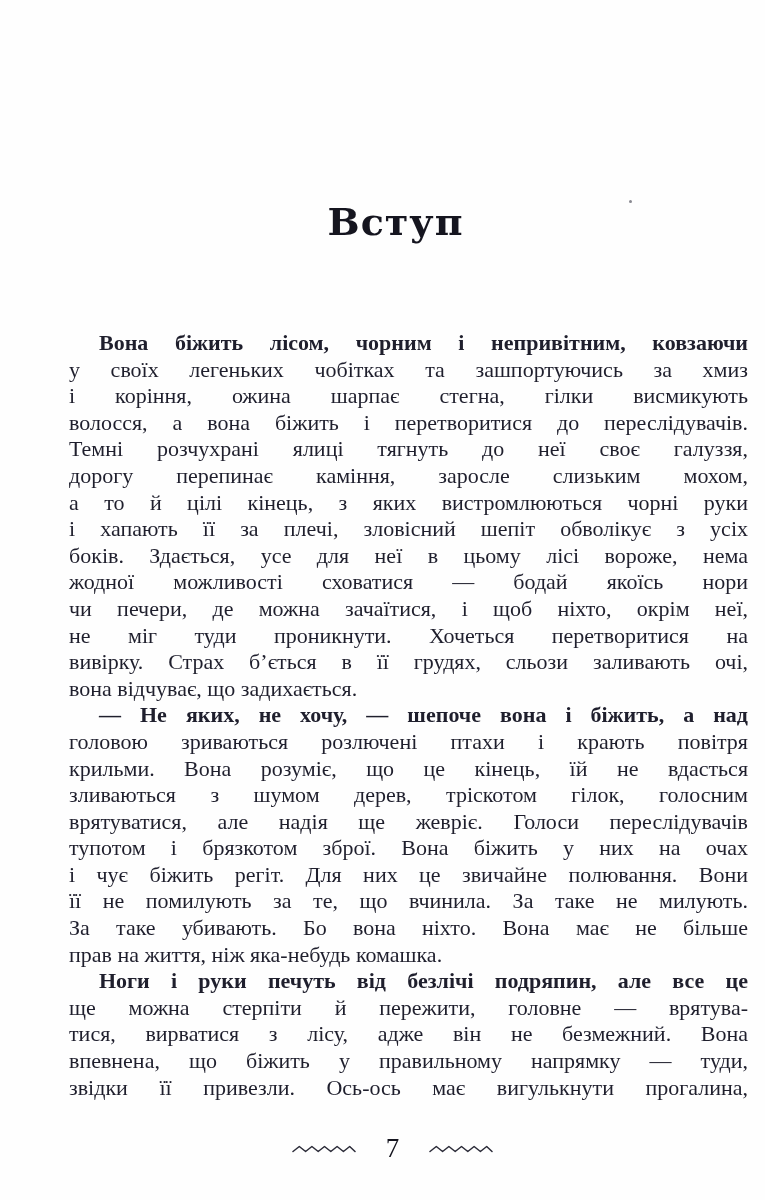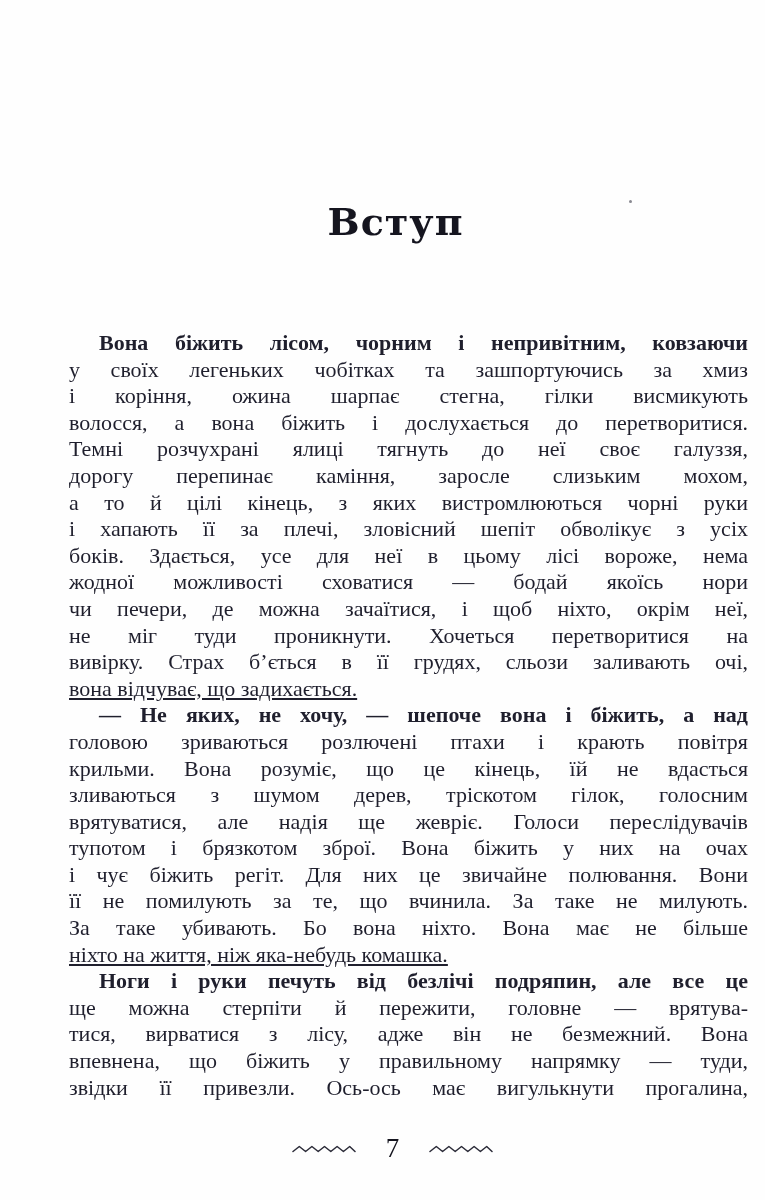--- a/index.html
+++ b/index.html
@@ -35,21 +35,21 @@
     width: 679px;
   }
   .line {
     font-size: 22px;
     line-height: 26.6px;
     text-align: justify;
     text-align-last: justify;
     white-space: normal;
   }
   .line.indent { text-indent: 30px; font-weight: bold; }
-  .line.end { text-align-last: left; text-decoration: underline; }
+  .line.end { text-align-last: left; }
   .page-footer {
     margin-top: 34px;
     width: 679px;
     margin-left: 43px;
     display: flex;
     align-items: center;
     justify-content: center;
     gap: 30px;
     position: relative;
     left: -16px;
@@ -83,41 +83,41 @@
 <div class="page">
 
   <div class="scan-dot"></div>
 
   <h1 class="chapter-title">Вступ</h1>
 
   <div class="body-text" id="body-text">
       <div class="line indent">Вона біжить лісом, чорним і непривітним, ковзаючи</div>
       <div class="line">у своїх легеньких чобітках та зашпортуючись за хмиз</div>
       <div class="line">і коріння, ожина шарпає стегна, гілки висмикують</div>
-      <div class="line">волосся, а вона біжить і дослухається до перетворитися.</div>
+      <div class="line">волосся, а вона біжить і перетворитися до переслідувачів.</div>
       <div class="line">Темні розчухрані ялиці тягнуть до неї своє галуззя,</div>
       <div class="line">дорогу перепинає каміння, заросле слизьким мохом,</div>
       <div class="line">а то й цілі кінець, з яких вистромлюються чорні руки</div>
       <div class="line">і хапають її за плечі, зловісний шепіт обволікує з усіх</div>
       <div class="line">боків. Здається, усе для неї в цьому лісі вороже, нема</div>
       <div class="line">жодної можливості сховатися — бодай якоїсь нори</div>
       <div class="line">чи печери, де можна зачаїтися, і щоб ніхто, окрім неї,</div>
       <div class="line">не міг туди проникнути. Хочеться перетворитися на</div>
       <div class="line">вивірку. Страх б’ється в її грудях, сльози заливають очі,</div>
       <div class="line end">вона відчуває, що задихається.</div>
       <div class="line indent">— Не яких, не хочу, — шепоче вона і біжить, а над</div>
       <div class="line">головою зриваються розлючені птахи і крають повітря</div>
       <div class="line">крильми. Вона розуміє, що це кінець, їй не вдасться</div>
       <div class="line">зливаються з шумом дерев, тріскотом гілок, голосним</div>
       <div class="line">врятуватися, але надія ще жевріє. Голоси переслідувачів</div>
       <div class="line">тупотом і брязкотом зброї. Вона біжить у них на очах</div>
       <div class="line">і чує біжить регіт. Для них це звичайне полювання. Вони</div>
       <div class="line">її не помилують за те, що вчинила. За таке не милують.</div>
       <div class="line">За таке убивають. Бо вона ніхто. Вона має не більше</div>
-      <div class="line end">ніхто на життя, ніж яка-небудь комашка.</div>
+      <div class="line end">прав на життя, ніж яка-небудь комашка.</div>
       <div class="line indent">Ноги і руки печуть від безлічі подряпин, але все це</div>
       <div class="line">ще можна стерпіти й пережити, головне — врятува-</div>
       <div class="line">тися, вирватися з лісу, адже він не безмежний. Вона</div>
       <div class="line">впевнена, що біжить у правильному напрямку — туди,</div>
       <div class="line">звідки її привезли. Ось-ось має вигулькнути прогалина,</div>
     </div>
 
   <div class="page-footer">
     <svg class="squiggle" width="64" height="10" viewBox="0 0 64 10">
       <polyline points="1,7.5 7.3,2.5 13.6,7.5 19.9,2.5 26.2,7.5 32.5,2.5 38.8,7.5 45.1,2.5 51.4,7.5 57.7,2.5 63,7.5"></polyline>

